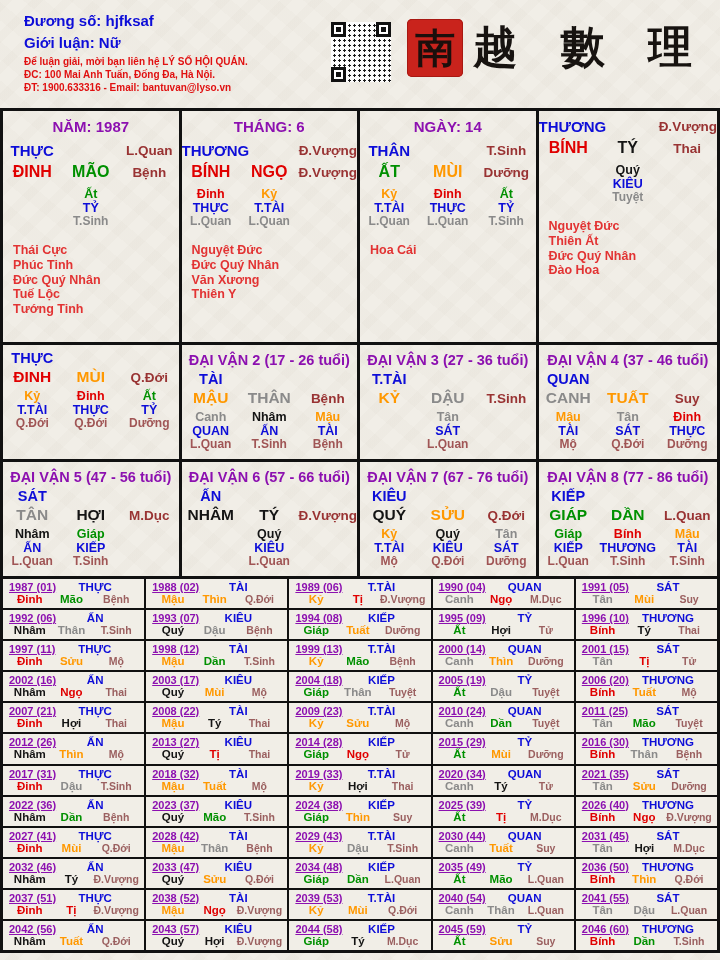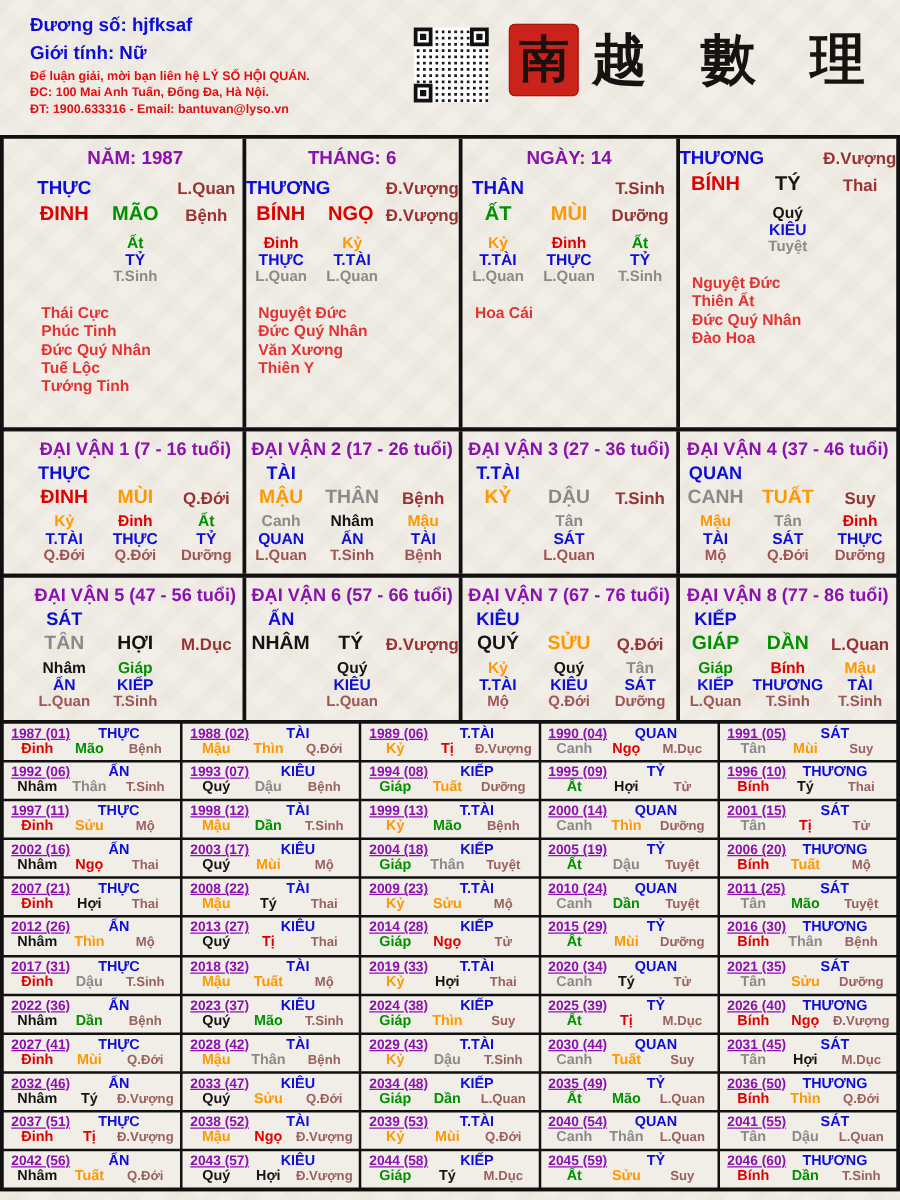--- a/index.html
+++ b/index.html
@@ -38,21 +38,21 @@
   .logo-wrap{display:flex;align-items:center;margin-top:-4px;}
   .seal{width:56px;height:58px;background:#c9231c;border-radius:5px;
         display:flex;align-items:center;justify-content:center;
         box-shadow:0 0 0 1px #a81812 inset;}
   .seal span{font-family:"DejaVu Serif","Liberation Serif",serif;font-size:40px;
         color:#1c0f0c;line-height:1;}
   .logo-rest{font-family:"DejaVu Serif","Liberation Serif",serif;font-size:44px;
         color:#171310;letter-spacing:14px;margin-left:10px;white-space:nowrap;}
 
   
-  .block{border:3px solid #111;padding-left:20px;}
+  .block{border:3px solid #111;}
   .block + .block{margin-top:-3px;}
 
   
   .pillars{height:237px;display:grid;grid-template-columns:repeat(4,1fr);}
   .pbox{border-right:3px solid #111;padding-top:5px;overflow:hidden;}
   .pbox:last-child{border-right:none;}
   .ptitle{text-align:center;color:var(--purple);font-size:15px;margin:2px 0 7px;}
   .row3{display:grid;grid-template-columns:1fr 1fr 1fr;text-align:center;
         font-size:15px;margin-top:2px;align-items:center;}
   .god{color:var(--blue);}
@@ -85,21 +85,21 @@
   .yl2{display:grid;grid-template-columns:1fr 1fr 1.15fr;text-align:center;
        font-size:11.5px;margin-top:0px;}
   .ys{color:var(--ystage);font-size:10.5px;}
 </style>
 </head>
 <body>
 
 <div class="header">
   <div class="info">
     <div class="bl">Đương số: hjfksaf</div>
-    <div class="bl">Giới tính:   Nữ</div>
+    <div class="bl">Giới luận:   Nữ</div>
     <div class="rl">Để luận giải, mời bạn liên hệ LÝ SỐ HỘI QUÁN.</div>
     <div class="rl">ĐC: 100 Mai Anh Tuấn, Đống Đa, Hà Nội.</div>
     <div class="rl">ĐT: 1900.633316 - Email: bantuvan@lyso.vn</div>
   </div>
   <div class="brand">
     <div class="qr">
         <i class="tl"></i>
         <i class="tr"></i>
         <i class="bl2"></i>
       </div>
@@ -252,21 +252,20 @@
           <div>Đức Quý Nhân</div>
 
           <div>Đào Hoa</div>
         </div>
     </div>
   </section>
 
 <section class="dvrow block" data-n="4">
 
     <div class="dvbox">
-      <div class="dvtitle">ĐẠI VẬN 1 (7 - 16 tuổi)</div>
       <div class="row3">
         <span class="god">THỰC</span>
         <span></span>
         <span></span>
       </div>
       <div class="row3 big">
         <span data-c="r">ĐINH</span>
         <span data-c="o">MÙI</span>
         <span class="tstage">Q.Đới</span>
       </div>

